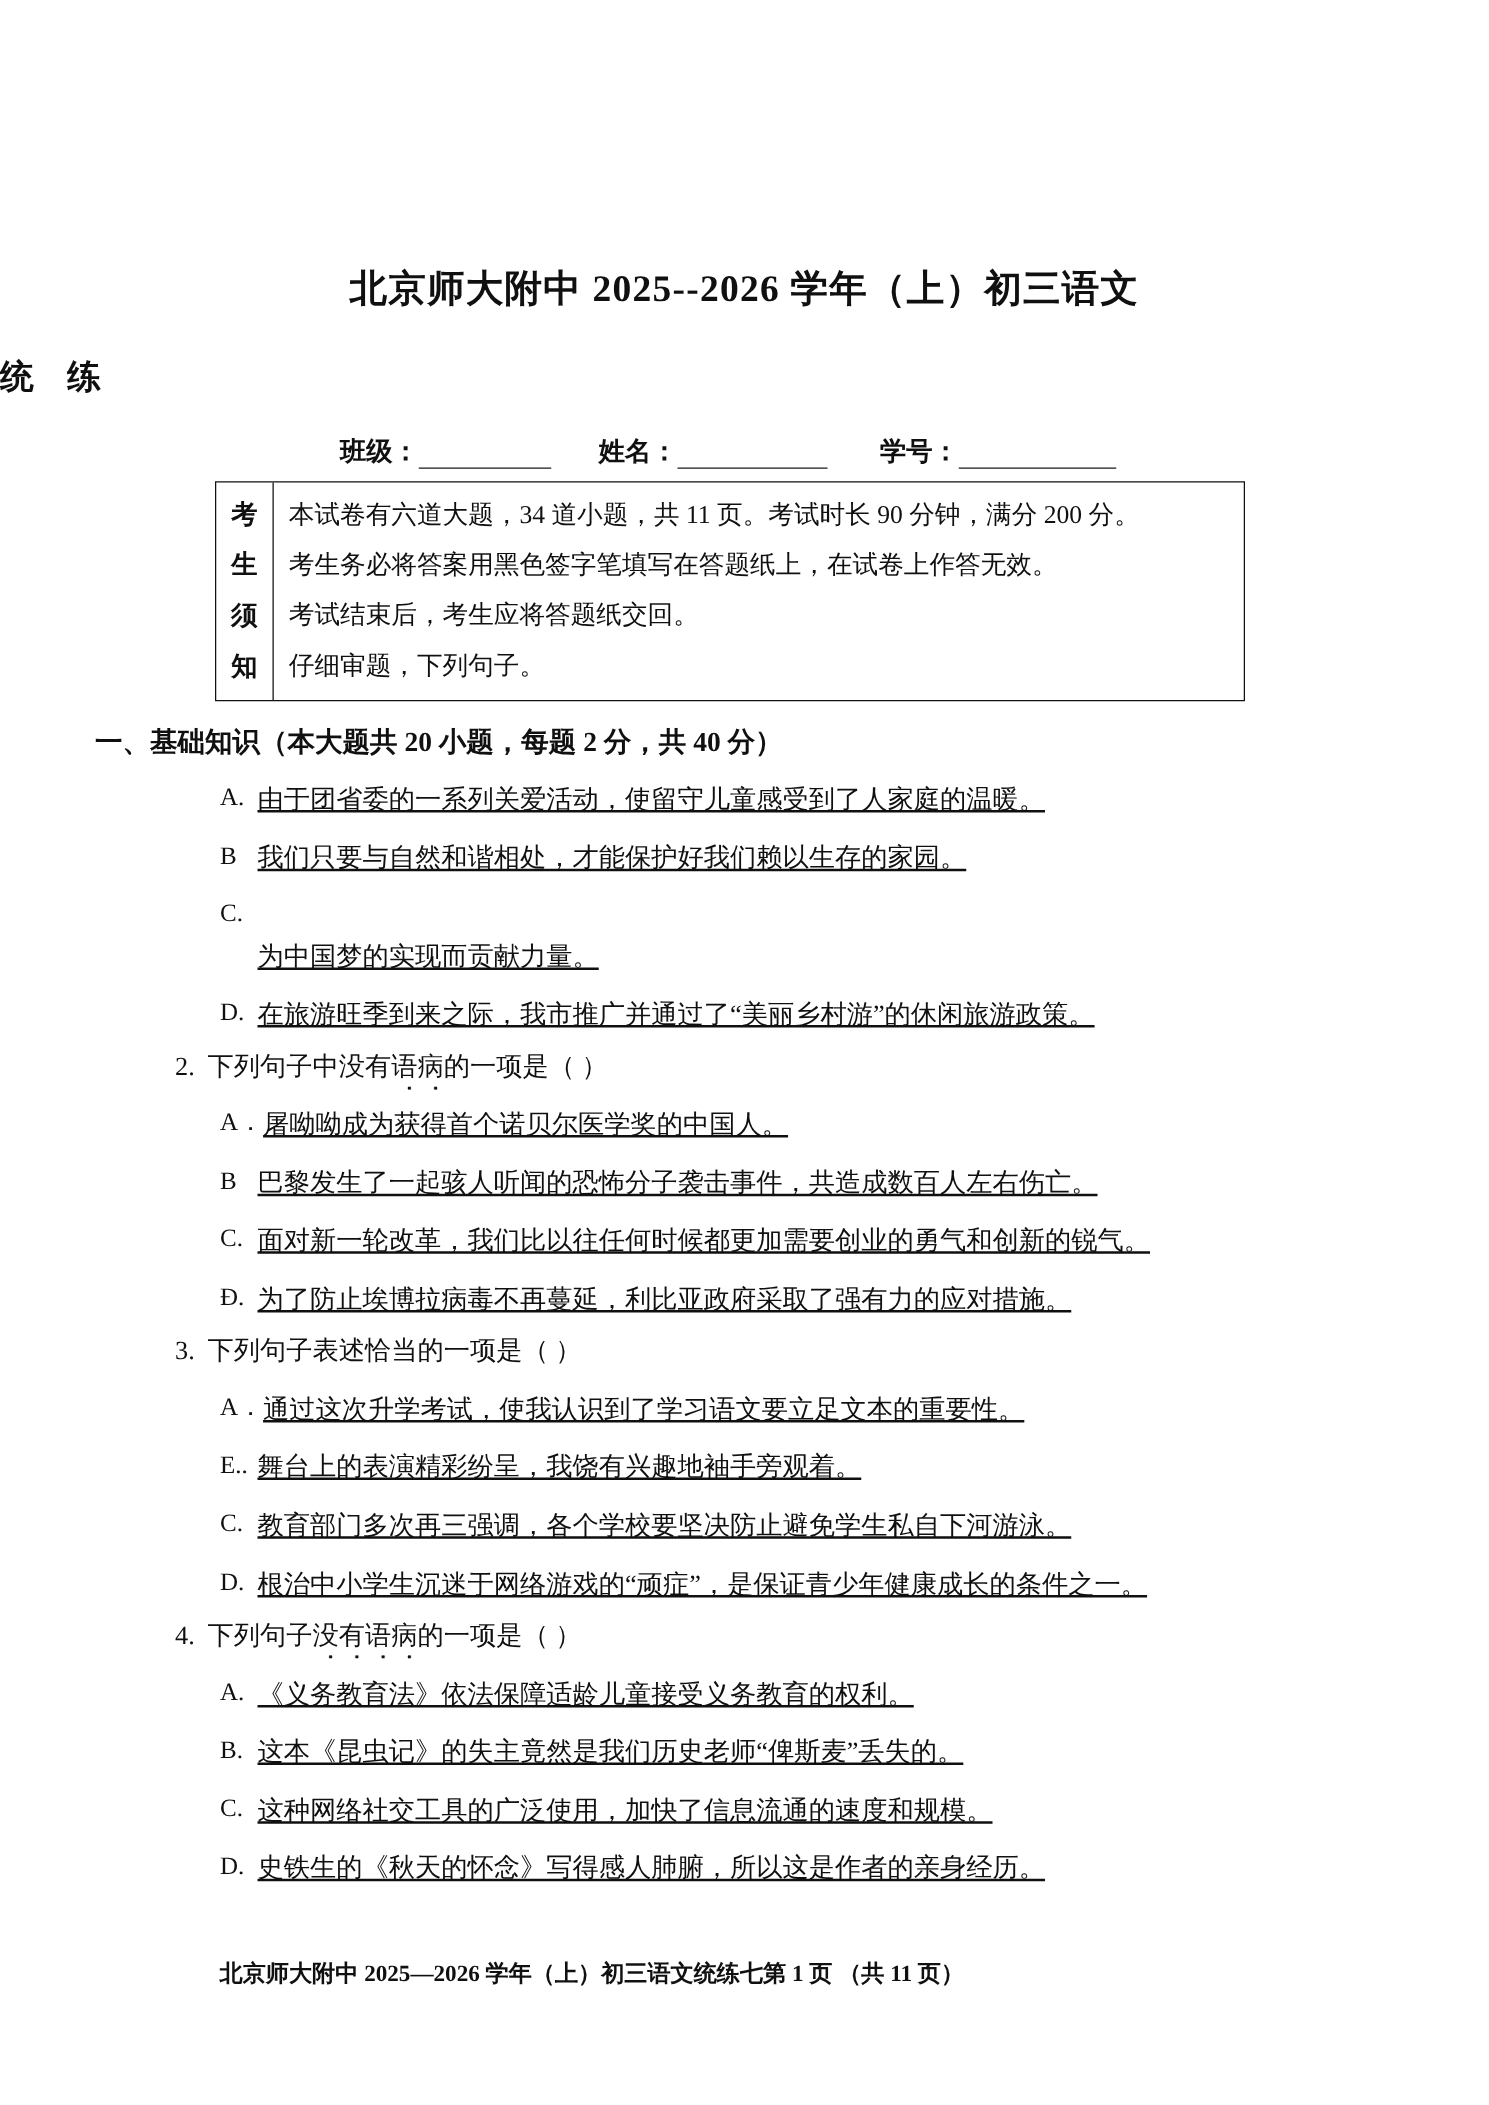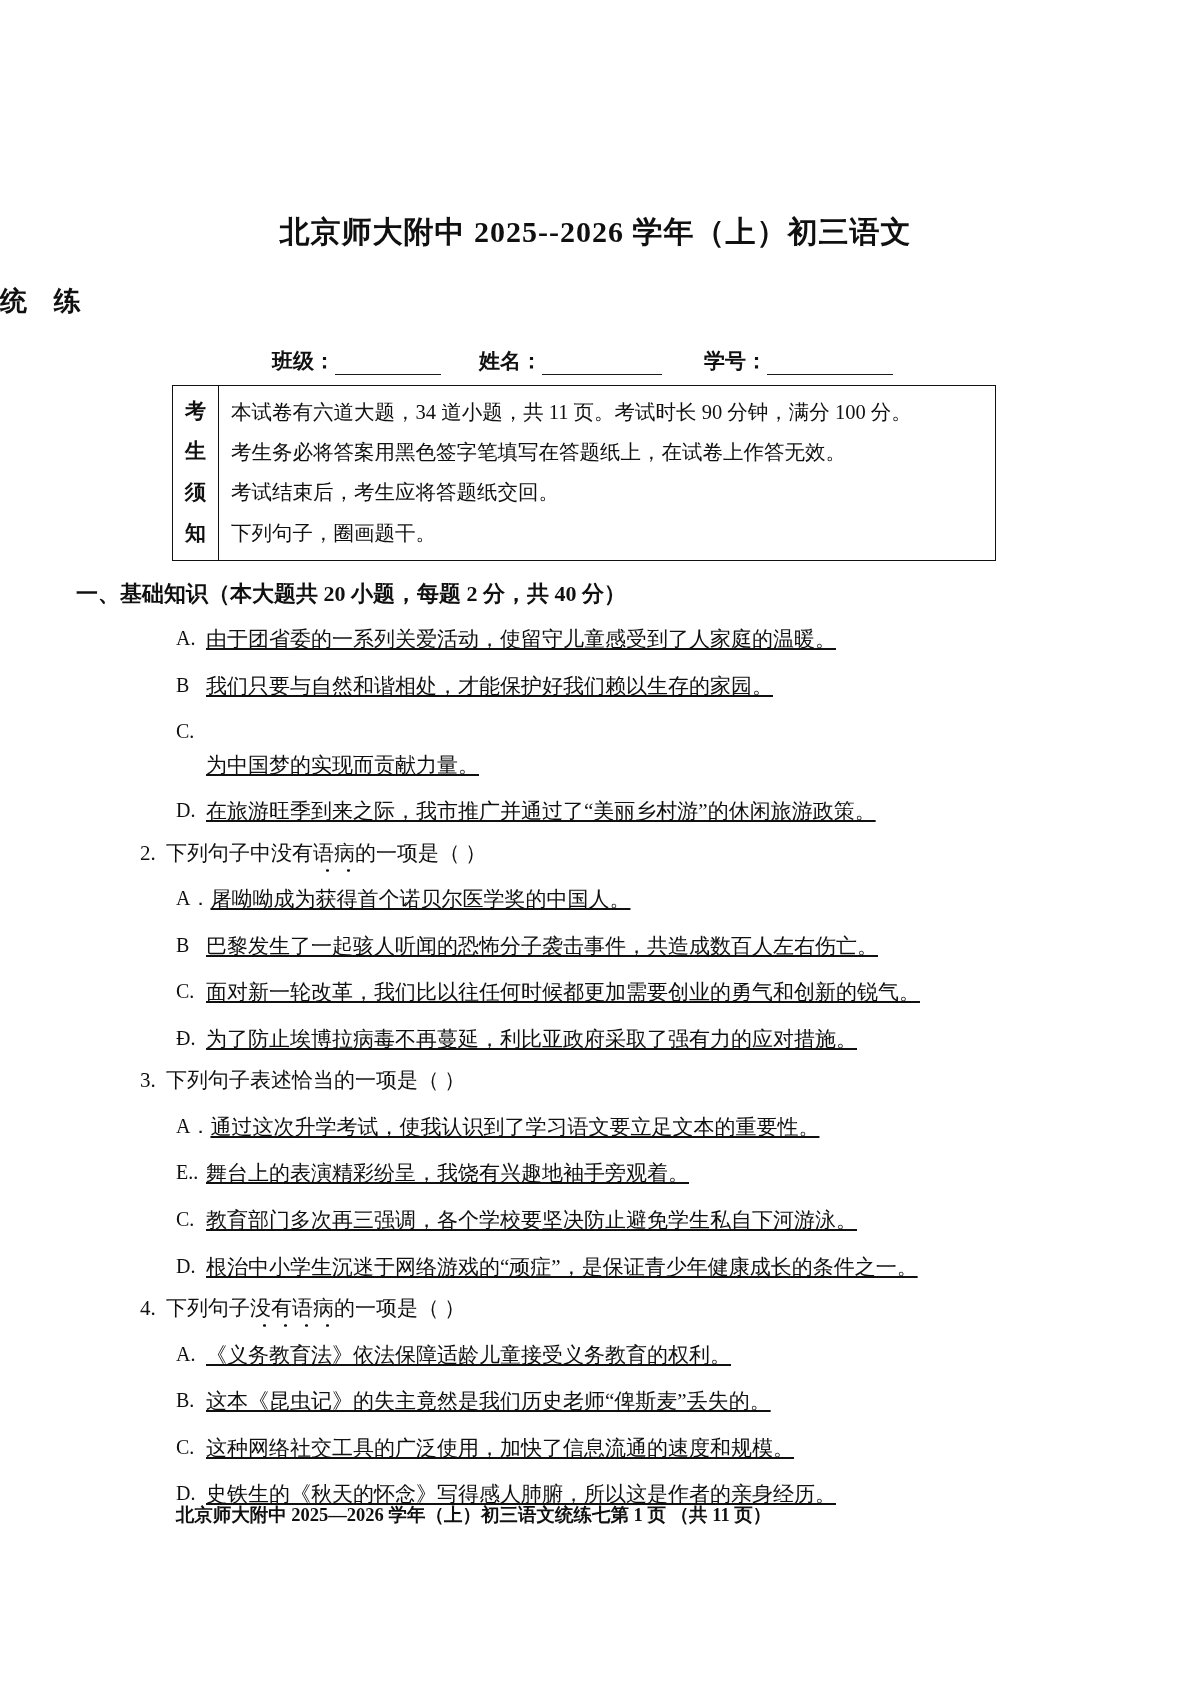--- a/index.html
+++ b/index.html
@@ -164,21 +164,21 @@
     flex: 1 1 auto;
     text-indent: 0;
     text-decoration: underline;
   }
   .opt-text.wrap2 { padding-right: 16px; }
 
   
   .footer {
     position: absolute;
     left: 0;
-    top: 1502px;
+    top: 1566px;
     width: 947px;
     text-align: center;
     font-size: 18.5px;
     font-weight: 700;
   }
 </style>
 </head>
 <body>
 
 <div class="page">
@@ -204,24 +204,24 @@
   </div>
 
   <div class="notice-box">
     <div class="notice-left">
       <span>考</span>
       <span>生</span>
       <span>须</span>
       <span>知</span>
     </div>
     <div class="notice-right">
-      <div class="notice-line">本试卷有六道大题，34 道小题，共 11 页。考试时长 90 分钟，满分 100 分。</div>
+      <div class="notice-line">本试卷有六道大题，34 道小题，共 11 页。考试时长 90 分钟，满分 200 分。</div>
       <div class="notice-line">考生务必将答案用黑色签字笔填写在答题纸上，在试卷上作答无效。</div>
       <div class="notice-line">考试结束后，考生应将答题纸交回。</div>
-      <div class="notice-line">下列句子，圈画题干。</div>
+      <div class="notice-line">仔细审题，下列句子。</div>
     </div>
   </div>
 
   <div class="section-heading">一、基础知识（本大题共 20 小题，每题 2 分，共 40 分）</div>
 
   <div class="question">
     <div class="options">
       <div class="option">
         <span class="opt-label">A.</span>
         <span class="opt-text">由于团省委的一系列关爱活动，使留守儿童感受到了人家庭的温暖。</span>

